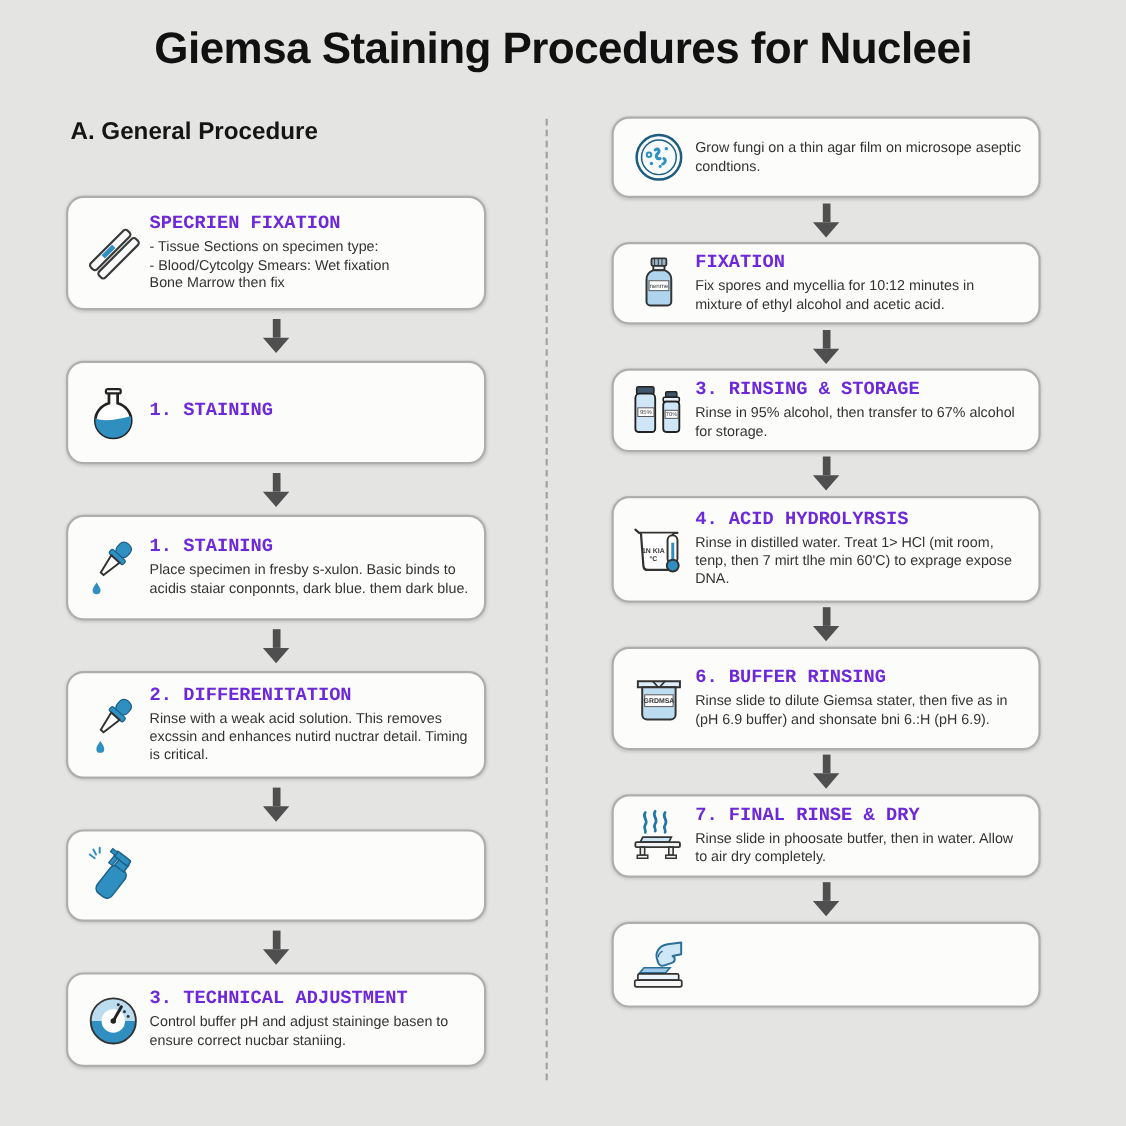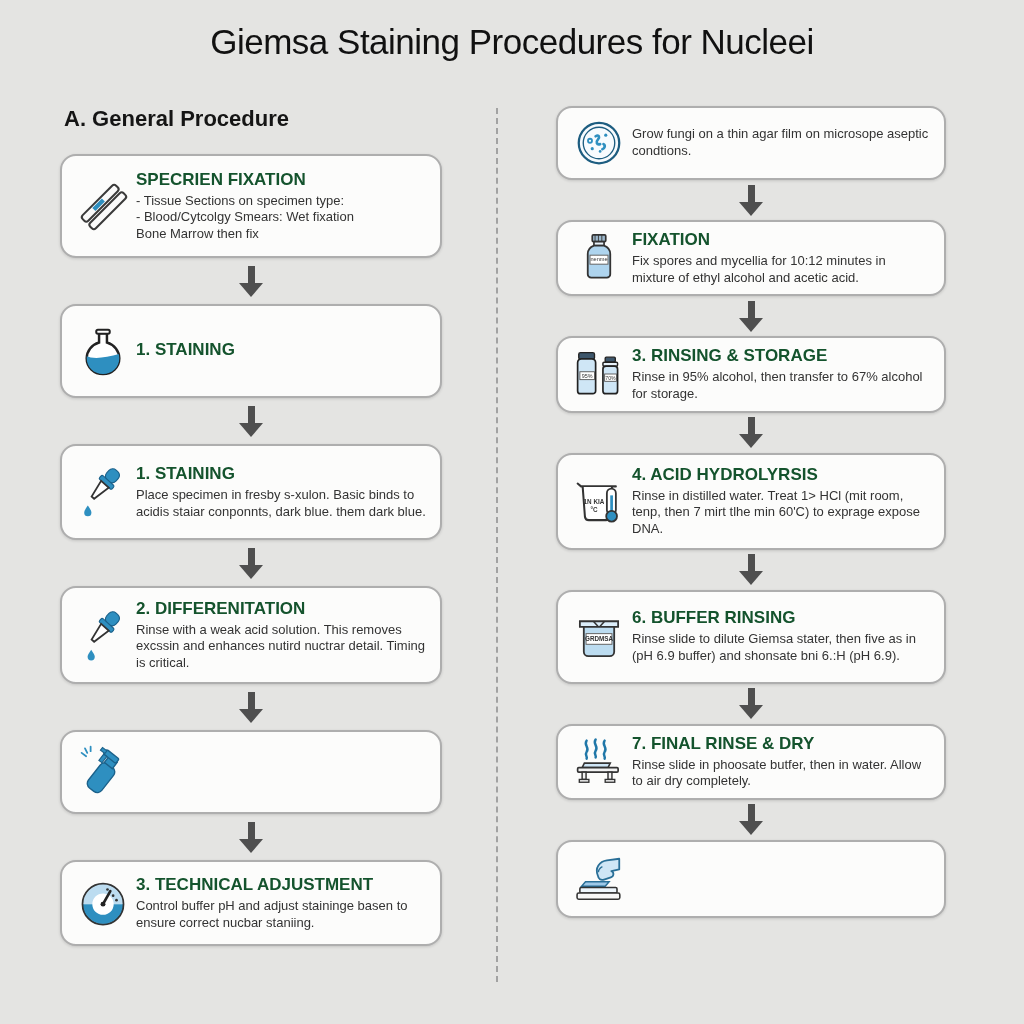--- a/index.html
+++ b/index.html
@@ -4,39 +4,39 @@
 <style>
   html,body{margin:0;padding:0;}
   body{
     width:1024px;height:1024px;position:relative;overflow:hidden;
     background:#e4e4e2;
     font-family:"Liberation Sans", sans-serif;
     color:#1c1c1c;
   }
   .main-title{
     position:absolute;top:22px;left:0;width:1024px;
-    text-align:center;font-size:35px;font-weight:normal;letter-spacing:-0.5px;color:#111;
+    text-align:center;font-size:40px;font-weight:bold;letter-spacing:-0.5px;color:#111;
   }
   .divider{
     position:absolute;left:496px;top:108px;height:874px;width:0;
     border-left:2px dashed #a2a2a2;
   }
   .col{position:absolute;top:106px;display:flex;flex-direction:column;}
   .col-a{left:60px;width:382px;}
   .col-b{left:556px;width:390px;}
-  .col-header{font-size:22px;font-weight:bold;color:#151515;margin:0 0 22px 4px;}
+  .col-header{font-size:22px;font-weight:bold;color:#151515;margin:0 0 46px 4px;}
   .step{
     background:#fcfcfb;border:2px solid #aeaeae;border-radius:16px;
     box-shadow:0 1px 3px rgba(0,0,0,0.14);
     display:flex;align-items:center;box-sizing:border-box;
     padding:8px 14px 8px 8px;
   }
   .icon-wrap{flex:0 0 66px;display:flex;align-items:center;justify-content:center;}
   .step-text{flex:1;min-width:0;}
-  .step-title{font-size:17px;font-weight:bold;color:#14532d;margin-bottom:3px;}
+  .step-title{font-size:17px;font-weight:bold;color:#6d28d9;margin-bottom:3px;font-family:Liberation Mono, monospace;}
   .title-suffix{font-weight:normal;}
   .step-body{font-size:13px;line-height:1.28;color:#333;white-space:pre-line;}
   
   .ha1{min-height:104px}.ha2{min-height:94px}.ha3{min-height:96px}
   .ha4{min-height:98px}.ha5{min-height:84px}.ha6{min-height:86px}
   .hb1{min-height:74px}.hb2{min-height:72px}.hb3{min-height:70px}
   .hb4{min-height:97px}.hb5{min-height:94px}.hb6{min-height:76px}.hb7{min-height:78px}
   .gap-a{height:46px;}
   .gap-b{height:40px;}
   .gap{display:flex;flex-direction:column;align-items:center;justify-content:center;}

